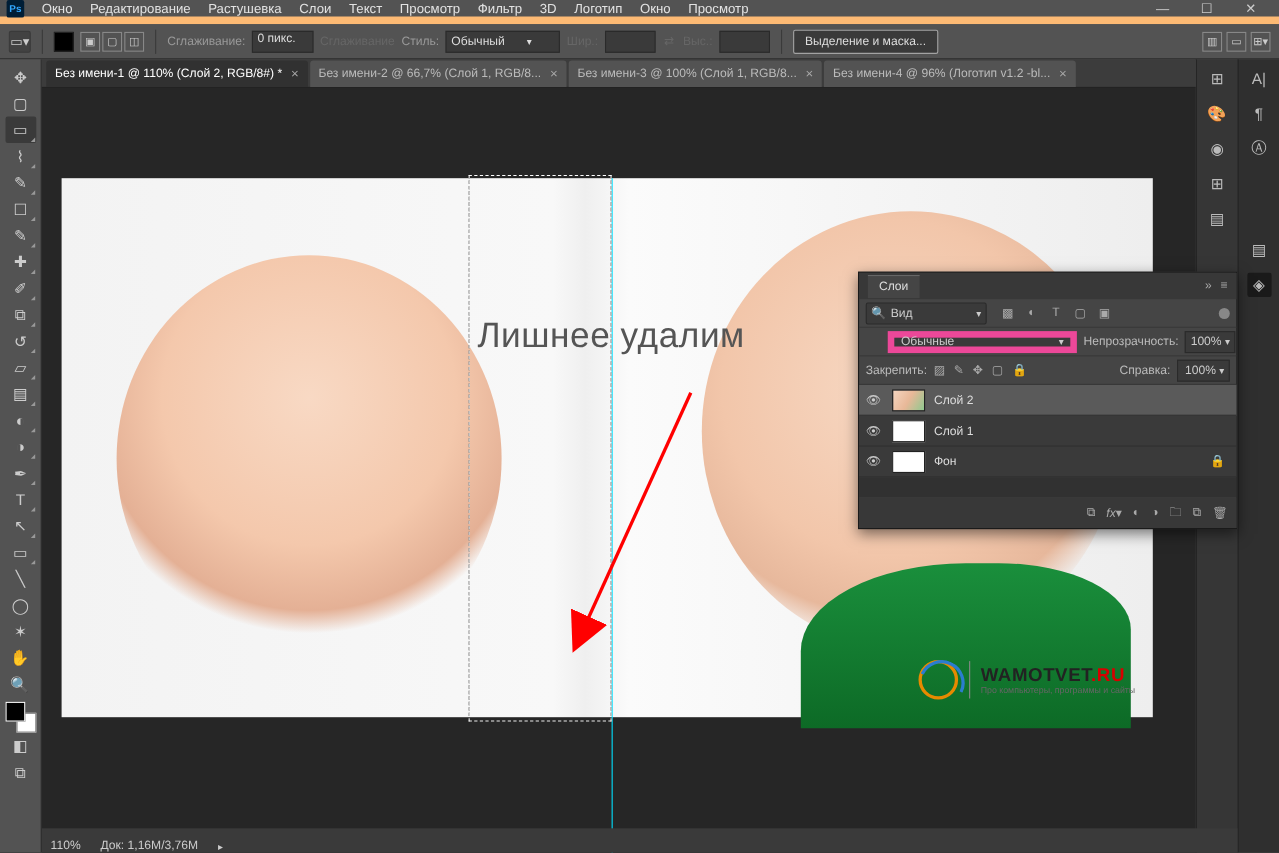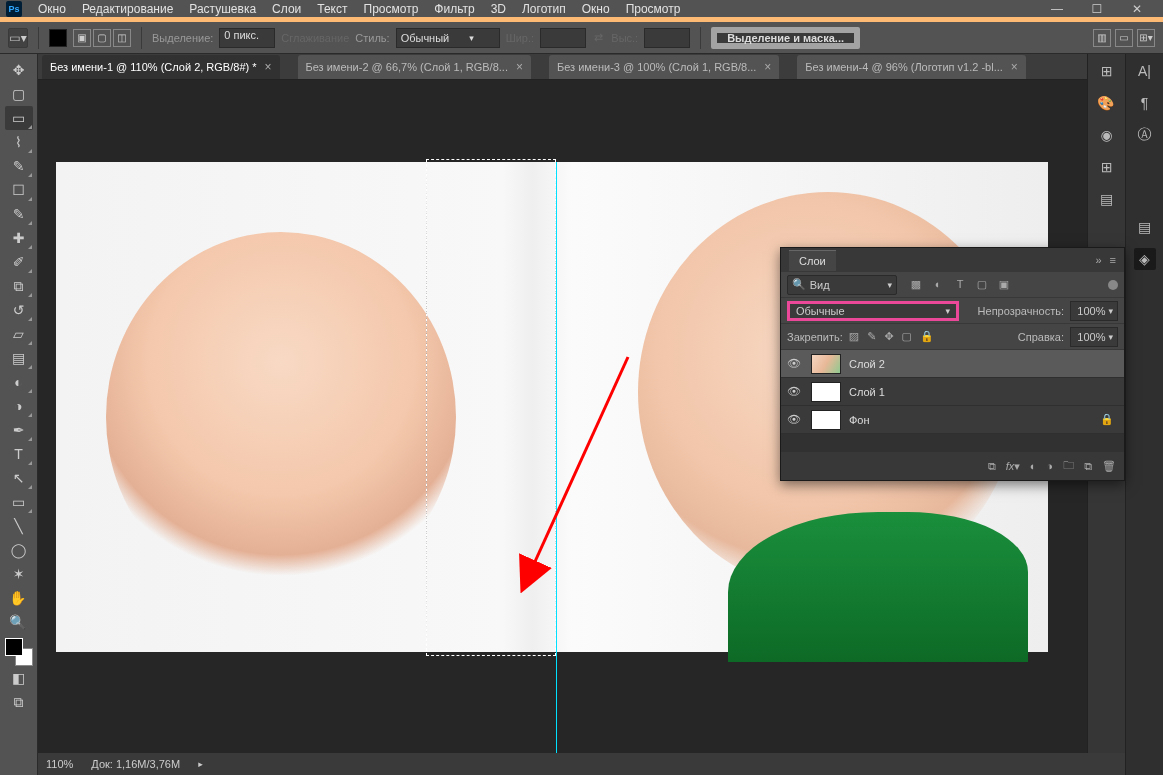--- a/index.html
+++ b/index.html
@@ -1,77 +1,77 @@
 <!DOCTYPE html>
 <html><head>
 <meta charset="utf-8">
 <style>
   * { box-sizing: border-box; margin: 0; padding: 0; font-family: "Segoe UI", Tahoma, sans-serif; }
   body { background:#535353; width:1163px; height:775px; overflow:hidden; color:#ccc; font-size:12px; position:relative;}
-  .menubar { height:22px; background:#535353; display:flex; align-items:center; padding:0 6px; gap:0; border-bottom:5px solid #fdba74;}
+  .menubar { height:22px; background:#535353; display:flex; align-items:center; padding:0 6px; gap:0; border-bottom:7px solid #fdba74;}
   .ps-icon { width:16px; height:16px; background:#001e36; color:#31a8ff; font-weight:bold; font-size:9px; display:flex; align-items:center; justify-content:center; margin-right:8px; border-radius:2px;}
   .menu-item { padding:0 8px; color:#e2e2e2; cursor:default; height:22px; line-height:22px; font-size:12px;}
   .win-controls{ margin-left:auto; display:flex; gap:0;}
   .win-btn{ width:40px; height:20px; display:flex; align-items:center; justify-content:center; color:#ccc;}
   .optbar{ height:32px; background:#535353; border-bottom:1px solid #2a2a2a; display:flex; align-items:center; padding:0 8px; gap:6px;}
   .opt-ico{ width:20px; height:20px; border:1px solid #3a3a3a; background:#424242; display:flex; align-items:center; justify-content:center; border-radius:2px;}
   .opt-swatch{ width:18px; height:18px; background:#000; border:1px solid #222;}
   .opt-sep{ width:1px; height:22px; background:#3a3a3a; margin:0 4px;}
   .opt-lbl{ color:#999; font-size:11px;}
   .opt-input{ width:56px; height:20px; background:#3a3a3a; border:1px solid #2a2a2a; color:#ddd; font-size:11px; padding:0 4px;}
   .opt-disabled{ color:#666;}
   .opt-select{ height:20px; background:#3a3a3a; border:1px solid #2a2a2a; color:#ddd; font-size:11px; padding:0 4px; display:flex; align-items:center; gap:20px;}
   .opt-select:after{content:"▾"; font-size:9px;}
-  .opt-btn{ height:22px; background:#3a3a3a; border:6px solid #a3a3a3; color:#ddd; font-size:11px; padding:0 10px; display:flex; align-items:center; border-radius:2px;font-weight:bold;}
+  .opt-btn{ height:22px; background:#3a3a3a; border:1px solid #a3a3a3; color:#ddd; font-size:11px; padding:0 10px; display:flex; align-items:center; border-radius:2px;}
   .body-area{ display:flex; height:calc(775px - 22px - 32px);}
   .toolbar{ width:38px; background:#535353; border-right:1px solid #2a2a2a; display:flex; flex-direction:column; align-items:center; padding-top:4px; gap:0;}
   .tool{ width:28px; height:24px; display:flex; align-items:center; justify-content:center; color:#ccc; border-radius:2px; font-size:14px; position:relative;}
   .tool.active{ background:#3a3a3a;}
   .tool .mini{ position:absolute; right:1px; bottom:1px; width:0; height:0; border-right:4px solid #999; border-top:4px solid transparent;}
   .fgbg{ width:28px; height:28px; position:relative; margin-top:4px;}
   .fg{ width:18px; height:18px; background:#000; border:1px solid #fff; position:absolute; left:0; top:0;}
   .bg{ width:18px; height:18px; background:#fff; border:1px solid #888; position:absolute; right:0; bottom:0;}
-  .tabrow{ height:26px; background:#3c3c3c; display:flex; align-items:flex-end; padding-left:4px; gap:16px; border-bottom:1px solid #222;}
+  .tabrow{ height:26px; background:#3c3c3c; display:flex; align-items:flex-end; padding-left:4px; gap:0; border-bottom:1px solid #222;}
   .tab{ height:24px; display:flex; align-items:center; padding:0 8px; background:#535353; color:#bbb; font-size:11px; border-top-left-radius:3px; border-top-right-radius:3px; margin-right:2px; gap:8px;}
   .tab.active{ background:#313131; color:#fff;}
   .tab .x{ font-size:12px; color:#aaa; cursor:default;}
   .canvas-wrap{ flex:1; background:#262626; overflow:hidden; position:relative;}
   .canvas{ position:absolute; left:18px; top:82px; width:992px; height:490px; background:linear-gradient(90deg,#f3f3f3 0%,#f8f8f8 45%,#efefef 48%,#fbfbfb 52%,#eee 100%);}
   .guide-v{ position:absolute; top:0; bottom:-220px; width:1px; background:#00e0ff; left:500px;}
   .marquee{ position:absolute; top:-3px; left:370px; width:130px; height:497px; border:1.5px dashed #000; outline:1.5px dashed #fff; outline-offset:-1.5px;}
   .overlay-text{ position:absolute; top:124px; left:378px; font-size:32px; color:#555; font-weight:300; letter-spacing:0.5px;}
   .arrow{ position:absolute; top:185px; left:452px;}
   .baby{ position:absolute; border-radius:50%; }
   .baby1{ left:50px; top:70px; width:350px; height:370px; background:radial-gradient(circle at 50% 35%,#f8d9c4 0%,#f4c8ac 45%,#e4b095 65%, transparent 72%);}
   .baby2{ right:30px; top:30px; width:380px; height:400px; background:radial-gradient(circle at 45% 40%,#f7d8c3 0%,#f2c6aa 48%,#e7b89c 65%, transparent 75%);}
   .green-shirt{ position:absolute; right:20px; bottom:-10px; width:300px; height:150px; background:linear-gradient(180deg,#1a8f3c 0%,#0d6a26 100%); border-top-left-radius:150px 80px; border-top-right-radius:120px 60px;}
   .logo{ position:absolute; right:16px; bottom:16px; display:flex; align-items:center; gap:10px;}
   .logo-ring{ width:36px; height:36px; border:3px solid #e68a00; border-radius:50%; position:relative;}
   .logo-ring:after{content:""; position:absolute; left:-3px; top:-3px; width:36px; height:36px; border:3px solid #2a7dcf; border-radius:50%; clip-path:polygon(0 0,100% 0,100% 50%,0 50%); transform:rotate(25deg);}
   .logo-text{ display:flex; flex-direction:column; line-height:1;}
   .logo-top{ font-size:17px; font-weight:900; color:#222; letter-spacing:0.5px;}
   .logo-top .ru{ color:#d80000;}
   .logo-sub{ font-size:8px; color:#666; margin-top:2px;}
-  .statusbar{ position:absolute; bottom:0; left:38px; right:38px; height:22px; background:#3a3a3a; display:flex; align-items:center; padding:0 8px; color:#ccc; font-size:11px; gap:18px;}
+  .statusbar{ position:absolute; bottom:0; left:38px; right:38px; height:22px; background:#3a3a3a; display:flex; align-items:flex-end; padding:0 8px; color:#ccc; font-size:11px; gap:18px;}
   .rightpanels{ width:38px; background:#363636; border-left:1px solid #222; display:flex; flex-direction:column; align-items:center; padding-top:6px; gap:10px;}
   .rightpanels2{ width:38px; background:#2f2f2f; border-left:1px solid #222; display:flex; flex-direction:column; align-items:center; padding-top:6px; gap:10px;}
   .rp-ico{ width:22px; height:22px; display:flex; align-items:center; justify-content:center; color:#bbb; font-size:14px; border-radius:2px;}
   .rp-ico.active{ background:#1a1a1a;}
   .layers-panel{ position:absolute; right:38px; top:247px; width:345px; background:#454545; border:1px solid #1a1a1a; box-shadow:0 4px 12px rgba(0,0,0,0.5); font-size:11px; z-index:50;}
   .lp-header{ height:24px; background:#383838; display:flex; align-items:center; padding:0 8px; justify-content:space-between;}
   .lp-tabs{ display:flex; gap:0;}
   .lp-tab{ padding:4px 10px; color:#ddd; background:#454545; border-top:1px solid #666;}
   .lp-icons{ display:flex; gap:8px; color:#aaa;}
   .lp-row{ height:26px; display:flex; align-items:center; padding:0 6px; gap:6px; border-bottom:1px solid #383838;}
   .lp-search{ display:flex; align-items:center; gap:4px; background:#3a3a3a; height:20px; padding:0 4px; border:1px solid #2a2a2a; border-radius:2px; flex:0 0 110px;}
   .lp-search::after{content:"▾"; margin-left:auto; font-size:9px;}
   .lp-filter-icons{ display:flex; gap:8px; color:#aaa; margin-left:6px;}
   .lp-filter-icons span{ width:14px; text-align:center;}
   .lp-toggle{ margin-left:auto; width:10px; height:10px; border-radius:50%; background:#888;}
-  .lp-blend{ background:#3a3a3a; height:20px; border:3px solid #ec4899; flex:0 0 172px; display:flex; align-items:center; padding:0 6px;}
+  .lp-blend{ background:#3a3a3a; height:20px; border:6px solid #ec4899; flex:0 0 172px; display:flex; align-items:center; padding:0 6px;margin-left:20px;}
   .lp-blend::after{content:"▾"; margin-left:auto; font-size:9px;}
   .lp-opacity-lbl{ color:#bbb; margin-left:auto;text-align:center;}
   .lp-perc{ background:#3a3a3a; height:20px; border:1px solid #2a2a2a; width:48px; display:flex; align-items:center; padding:0 4px; justify-content:flex-end;}
   .lp-lock-lbl{ color:#bbb;}
   .lp-lock-icons{ display:flex; gap:8px; color:#aaa;}
   .lp-list{ background:#3a3a3a;}
   .layer{ height:28px; display:flex; align-items:center; padding:0 4px; gap:8px; border-bottom:1px solid #2f2f2f;}
   .layer.selected{ background:#5a5a5a;}
   .layer .eye{ width:18px; text-align:center; color:#ccc;}
   .layer .thumb{ width:30px; height:20px; background:#fff; border:1px solid #222;}
@@ -112,21 +112,21 @@
 <div class="optbar">
   <div class="opt-ico">▭▾</div>
   <div class="opt-sep"></div>
   <div class="opt-swatch"></div>
   <div class="opt-sq-group">
     <div class="opt-sq">▣</div>
     <div class="opt-sq">▢</div>
     <div class="opt-sq">◫</div>
   </div>
   <div class="opt-sep"></div>
-  <span class="opt-lbl">Выделение:</span>
+  <span class="opt-lbl">Сглаживание:</span>
   <div class="opt-input">0 пикс.</div>
   <span class="opt-lbl opt-disabled">Сглаживание</span>
   <span class="opt-lbl">Стиль:</span>
   <div class="opt-select" style="width:104px">
       <span>Обычный</span>
     </div>
   <span class="opt-lbl opt-disabled">Шир.:</span>
   <div class="opt-input opt-disabled" style="width:46px"></div>
   <span class="opt-lbl opt-disabled" style="margin:0 2px">⇄</span>
   <span class="opt-lbl opt-disabled">Выс.:</span>
@@ -259,28 +259,37 @@
           <span class="x">×</span>
         </div>
     </div>
     <div class="canvas-wrap">
       <div class="canvas">
         <div class="baby baby1"></div>
         <div class="baby baby2"></div>
         <div class="green-shirt"></div>
         <div class="guide-v"></div>
         <div class="marquee"></div>
+        <div class="overlay-text">Лишнее удалим</div>
         <svg class="arrow" width="140" height="250">
           <defs>
               <marker id="ah" markerWidth="12" markerHeight="12" refX="6" refY="6" orient="auto">
                 <path d="M0,0 L12,6 L0,12 z" fill="#f00"></path>
               </marker>
             </defs>
           <line x1="120" y1="10" x2="20" y2="230" stroke="#f00" stroke-width="3" marker-end="url(#ah)"></line>
         </svg>
+        <div class="logo">
+          <div class="logo-ring"></div>
+          <div style="width:1px;height:34px;background:#888;"></div>
+          <div class="logo-text">
+            <div class="logo-top"><span>WAMOTVET</span><span class="ru">.RU</span></div>
+            <div class="logo-sub">Про компьютеры, программы и сайты</div>
+          </div>
+        </div>
       </div>
       <span class="scroll-triangle-r">▸</span>
     </div>
   </div>
 
   <div class="rightcol-holder">
     <div class="rightpanels">
       <div class="rp-ico">⊞</div>
       <div class="rp-ico">🎨</div>
       <div class="rp-ico">◉</div>

